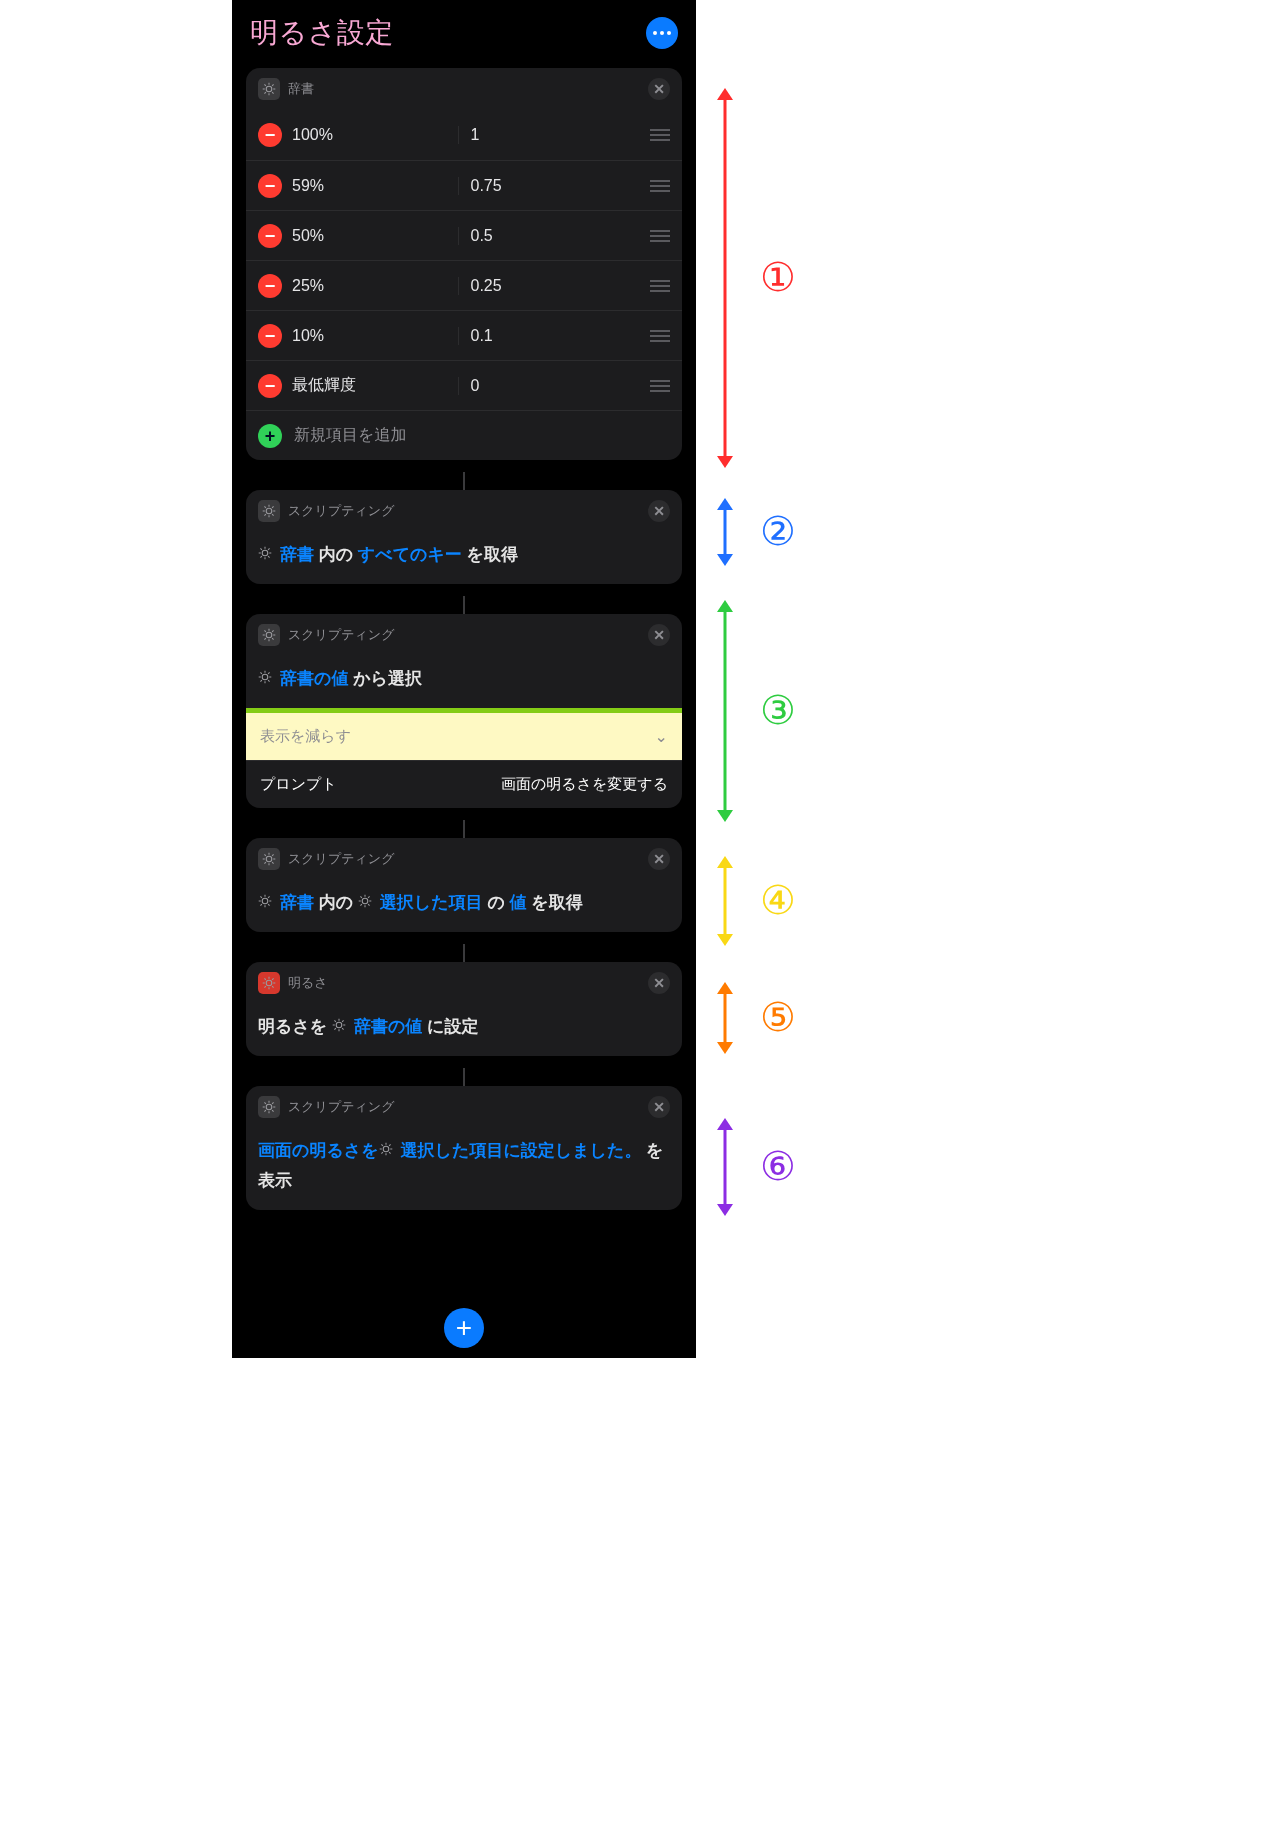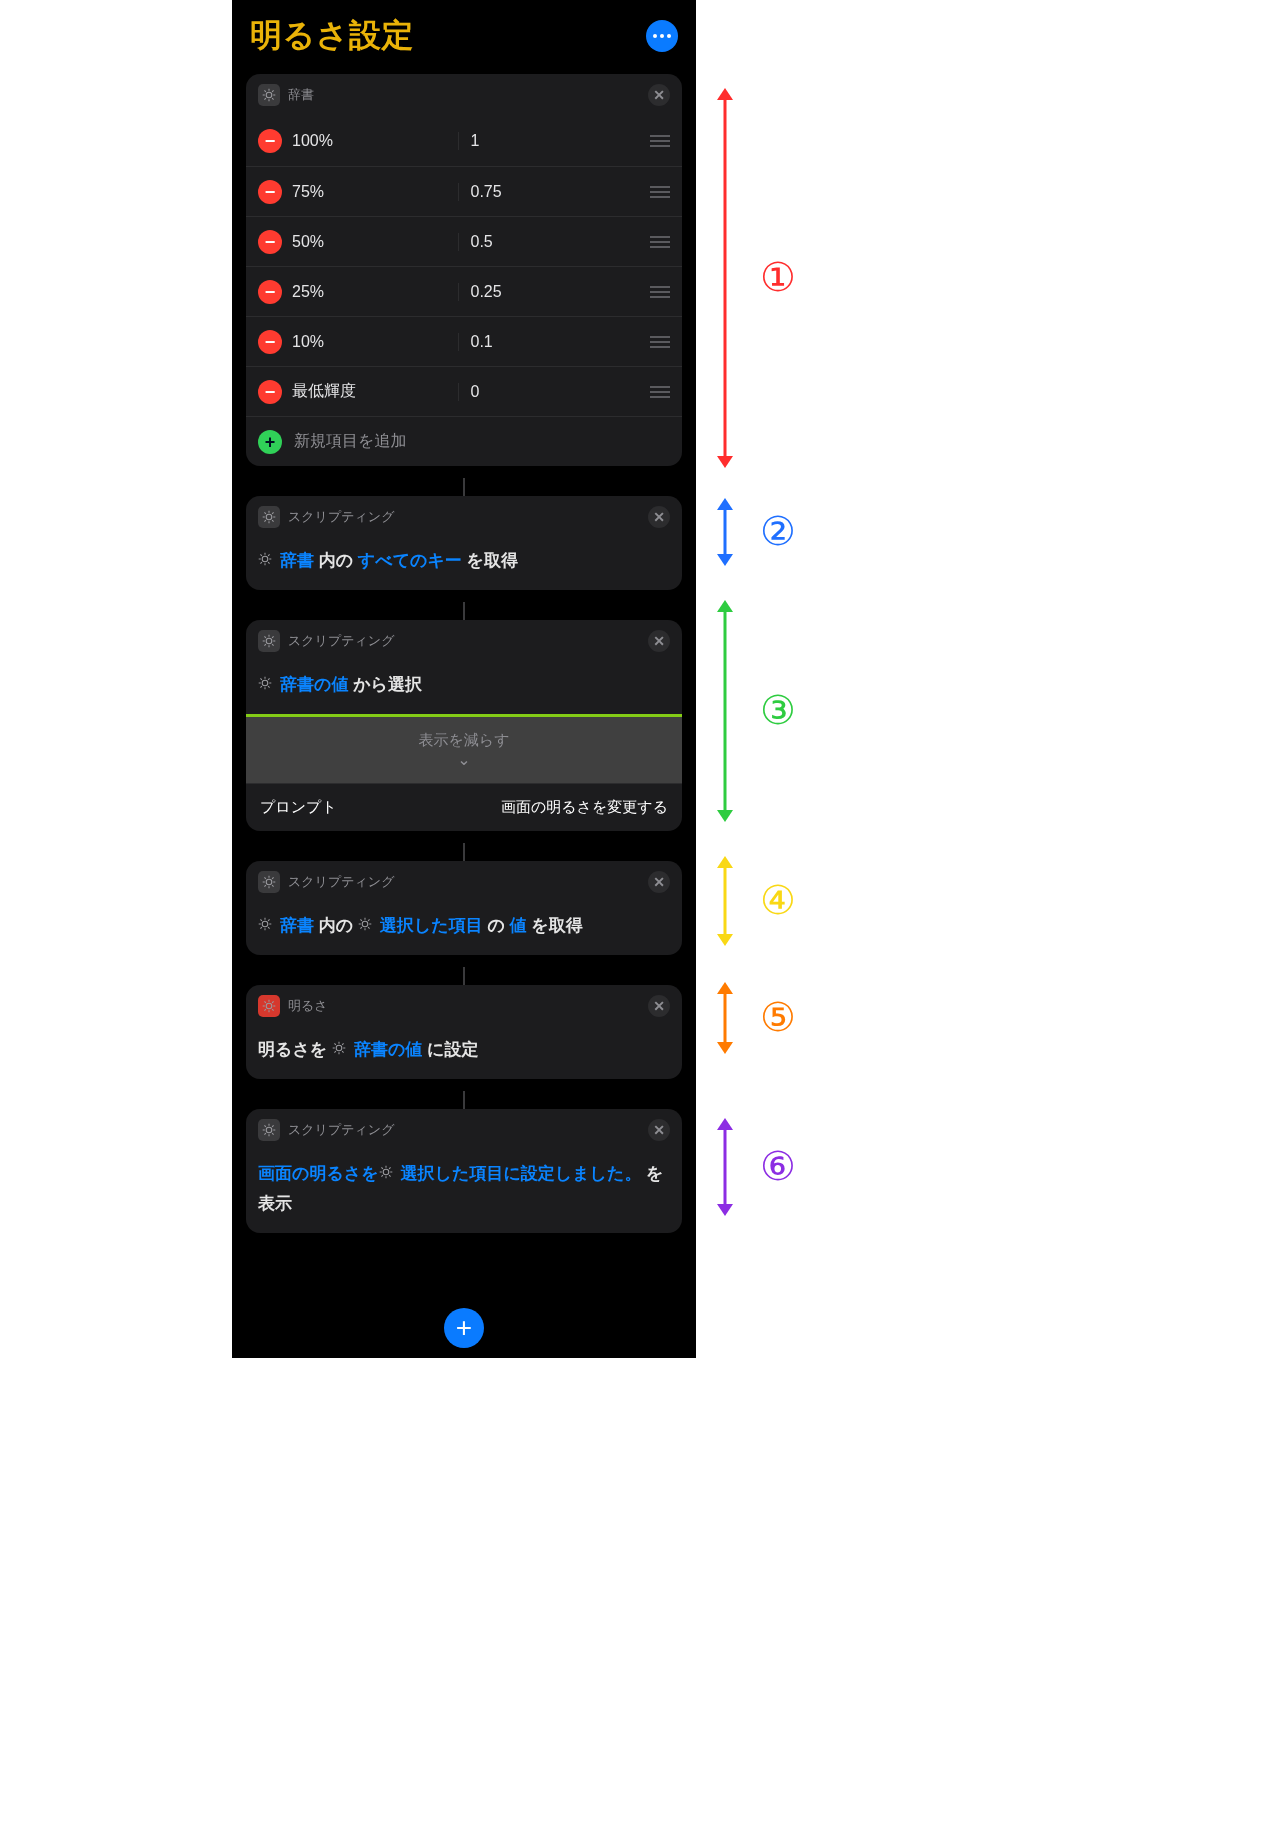--- a/index.html
+++ b/index.html
@@ -1,19 +1,19 @@
 <!DOCTYPE html>
 <html><head>
 <meta charset="utf-8">
 <style>
   *{box-sizing:border-box;margin:0;padding:0;font-family:-apple-system,"Hiragino Sans","Hiragino Kaku Gothic ProN",sans-serif;}
   body{background:#fff;width:1280px;height:1824px;position:relative;}
   .stage{position:absolute;left:232px;top:0;width:464px;height:1358px;background:#000;overflow:hidden;}
   .titlebar{display:flex;align-items:center;justify-content:space-between;padding:14px 18px 4px 18px;}
-  .title{color:#eab308;font-size:32px;font-weight:700;letter-spacing:0.5px;}
+  .title{color:#f9a8d4;font-size:28px;font-weight:400;letter-spacing:0.5px;}
   .more-btn{width:32px;height:32px;border-radius:16px;background:#0a7bff;display:flex;align-items:center;justify-content:center;gap:3px;}
   .more-btn span{width:4px;height:4px;border-radius:2px;background:#fff;display:inline-block;}
   .flow{padding:12px 14px 60px 14px;}
   .card{background:#1c1c1e;border-radius:14px;overflow:hidden;margin-bottom:12px;}
   .connector{height:18px;display:flex;justify-content:center;}
   .connector::before{content:"";width:2px;background:#3a3a3c;height:100%;}
   .card-head{display:flex;align-items:center;padding:10px 12px;gap:8px;}
   .card-head .app-icon{width:22px;height:22px;border-radius:5px;background:#3a3a3c;display:flex;align-items:center;justify-content:center;}
   .app-icon.red{background:#d6382d;}
   .gear{width:14px;height:14px;}
@@ -29,21 +29,21 @@
   .minus{width:24px;height:24px;border-radius:12px;background:#ff3b30;display:flex;align-items:center;justify-content:center;color:#fff;font-weight:900;font-size:18px;line-height:0;}
   .grip{display:flex;flex-direction:column;gap:3px;}
   .grip span{width:20px;height:2px;background:#5a5a5e;display:block;}
   .add-row{display:flex;align-items:center;gap:12px;height:50px;padding:0 12px;border-top:1px solid #2c2c2e;}
   .plus{width:24px;height:24px;border-radius:12px;background:#30d158;display:flex;align-items:center;justify-content:center;color:#012;font-weight:900;font-size:18px;line-height:0;}
   .add-label{color:#8e8e93;font-size:16px;}
   .card-body{padding:8px 12px 14px 12px;color:#fff;font-size:17px;font-weight:600;line-height:30px;}
   .token-var{color:#0a84ff;font-weight:700;display:inline-flex;align-items:center;gap:4px;}
   .token-var .gear{width:14px;height:14px;vertical-align:middle;}
   .token-plain{color:#e5e5e5;}
-  .collapse-row{display:flex;align-items:center;justify-content:space-between;padding:14px 14px;color:#8e8e93;font-size:15px;border-top:3px solid #84cc16;background:#404040;flex-direction:column;}
+  .collapse-row{display:flex;align-items:center;justify-content:space-between;padding:14px 14px;color:#8e8e93;font-size:15px;border-top:5px solid #84cc16;background:#fef9c3;}
   .chev{color:#8e8e93;font-size:16px;}
   .prop-row{display:flex;align-items:center;justify-content:space-between;padding:14px 14px;color:#fff;font-size:15px;border-top:1px solid #2c2c2e;}
   .switch{width:50px;height:30px;border-radius:15px;background:#3a3a3c;position:relative;}
   .switch .knob{position:absolute;top:2px;left:2px;width:26px;height:26px;border-radius:13px;background:#fff;}
   .bottom-add{position:absolute;left:50%;bottom:10px;transform:translateX(-50%);width:40px;height:40px;border-radius:20px;background:#0a7bff;display:flex;align-items:center;justify-content:center;color:#fff;font-size:28px;font-weight:400;}
   
   .anno{position:absolute;left:720px;}
   .anno .num{font-size:40px;}
   .arrow-wrap{position:absolute;left:710px;width:30px;}
   .arrow-line{position:absolute;left:50%;width:3px;transform:translateX(-50%);}
@@ -84,21 +84,21 @@
               <div class="grip">
                 <span></span>
                 <span></span>
                 <span></span>
               </div>
             </div>
           </div>
           <div class="kv-row">
             <div class="half">
               <div class="minus">−</div>
-              <span>75%</span>
+              <span>59%</span>
             </div>
             <div class="half right">
               <span>0.75</span>
               <div class="grip">
                 <span></span>
                 <span></span>
                 <span></span>
               </div>
             </div>
           </div>

